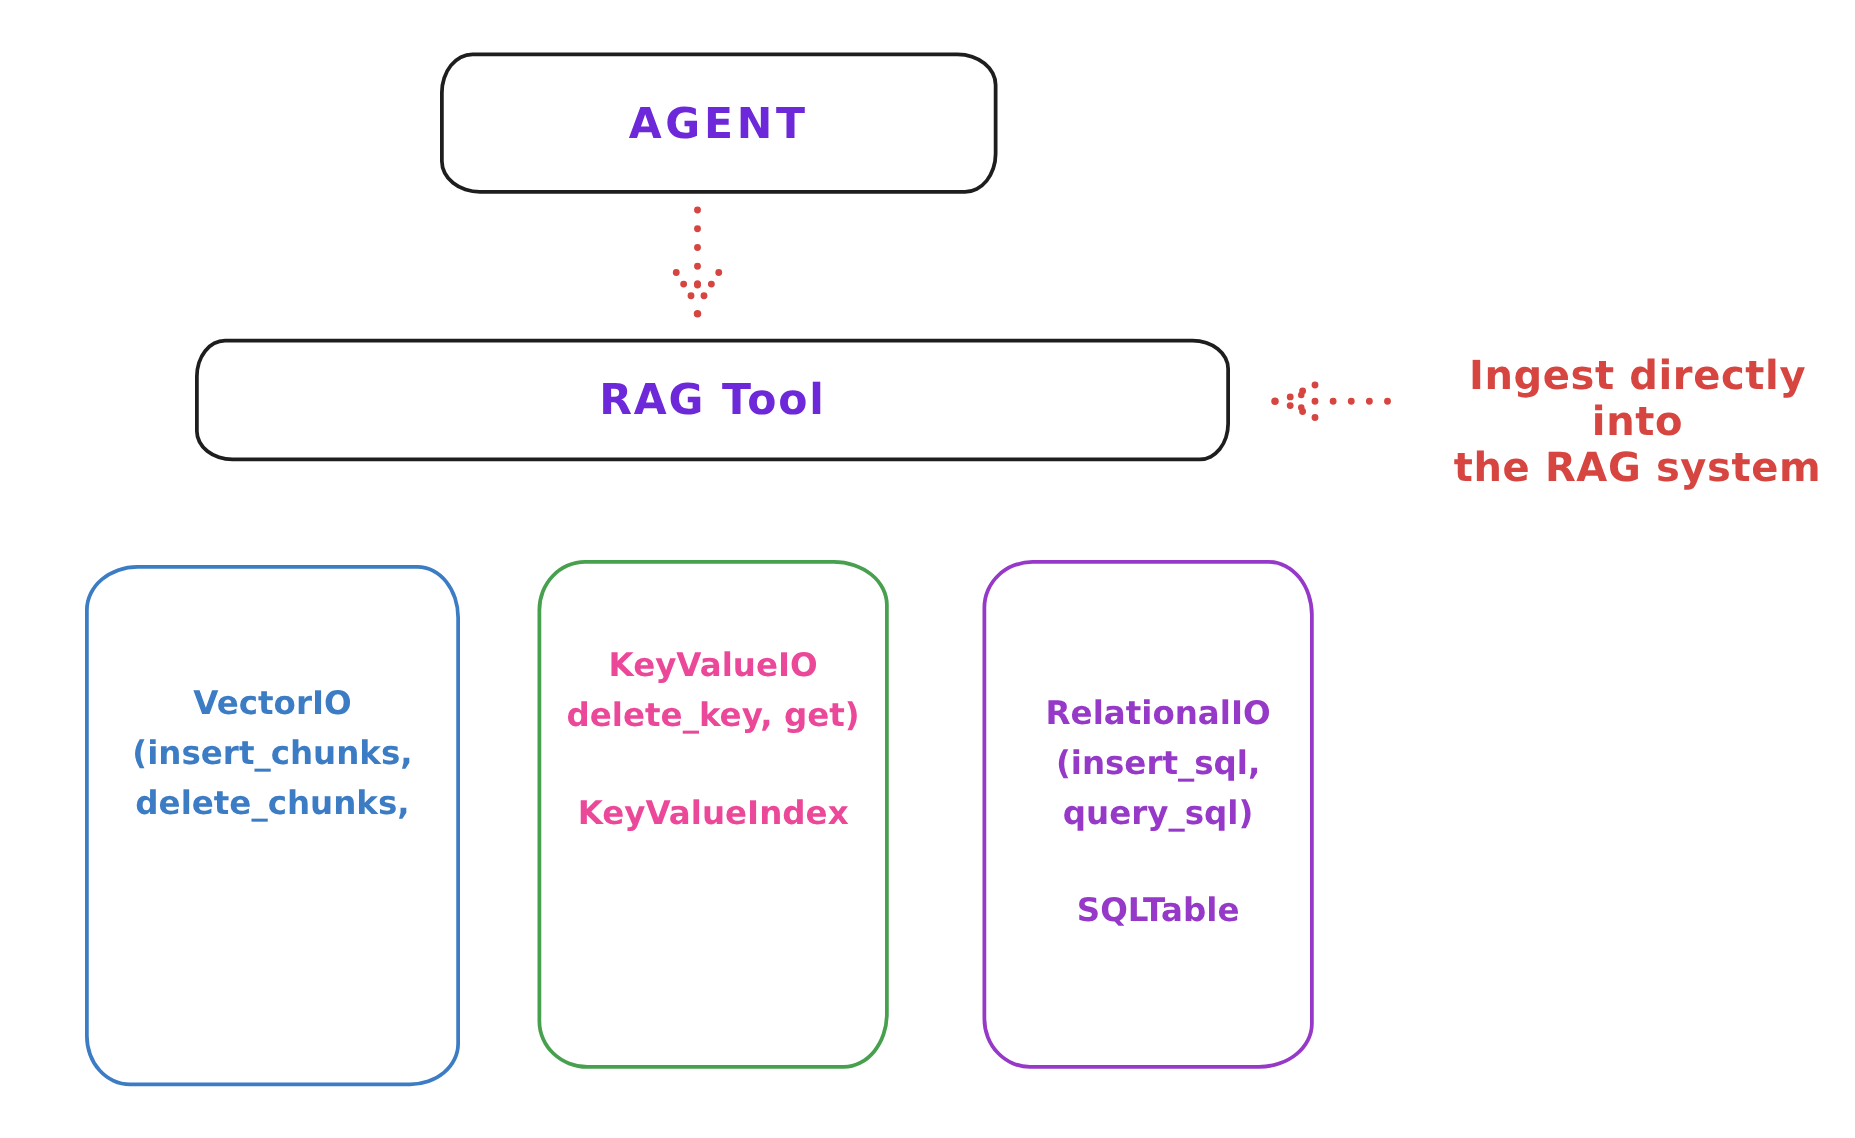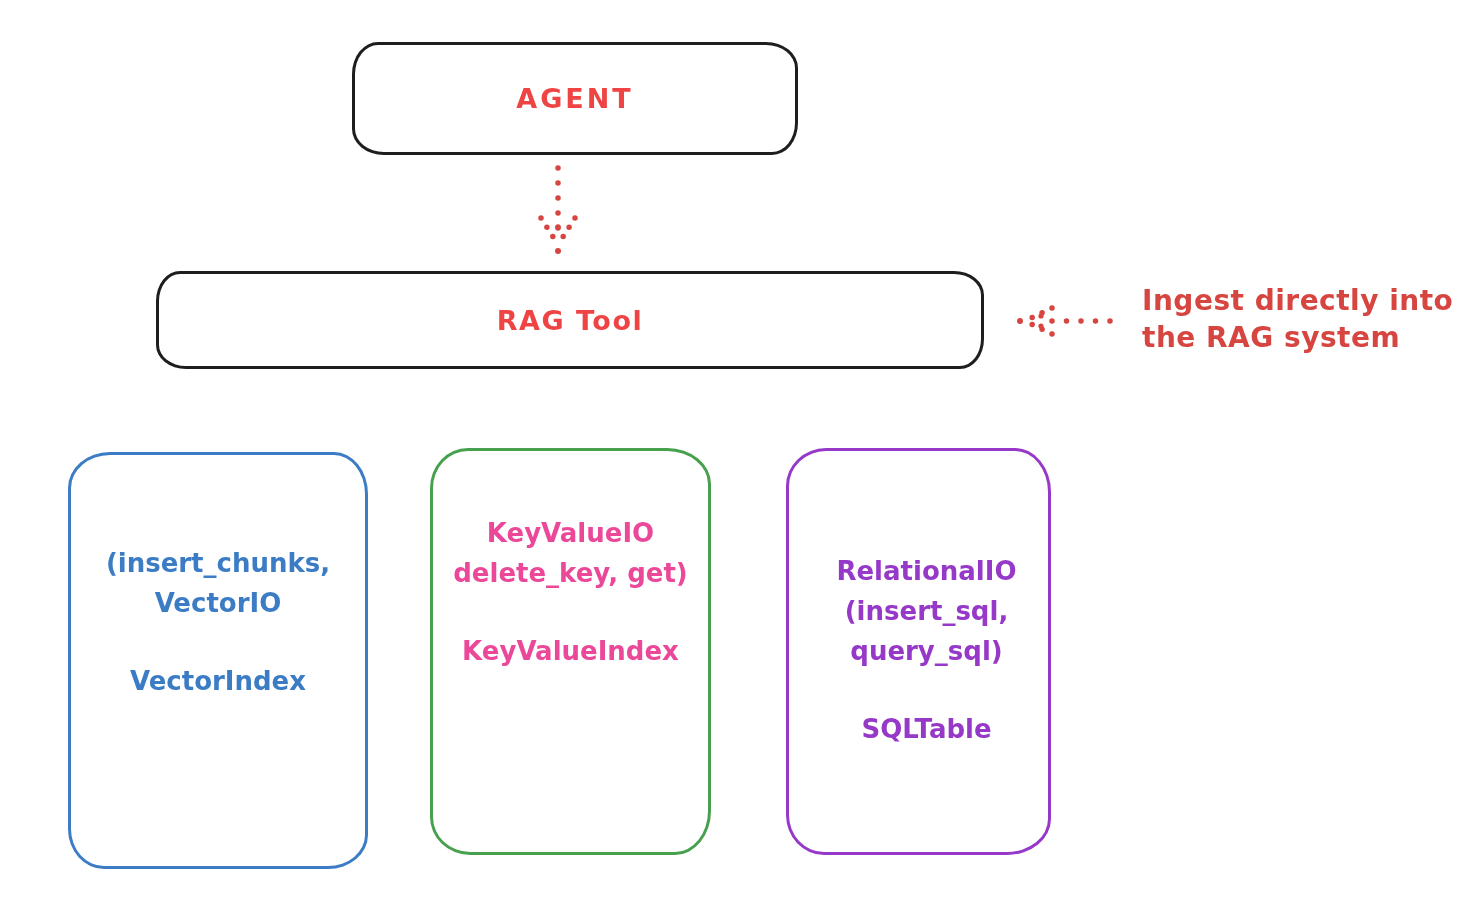--- a/index.html
+++ b/index.html
@@ -26,22 +26,22 @@
   }
   .agent-box {
     left: 352px; top: 42px; width: 446px; height: 113px;
     border-radius: 26px 32px 26px 32px / 32px 26px 32px 26px;
   }
   .rag-box {
     left: 156px; top: 271px; width: 828px; height: 98px;
     border-radius: 24px 30px 24px 30px / 30px 24px 30px 24px;
   }
   .dark-label {
-    color: #ef4444;
-    font-size: 27px;
+    color: #6d28d9;
+    font-size: 34px;
     font-weight: 600;
     letter-spacing: 3px;
   }
   .rag-box .dark-label { letter-spacing: 1.5px; }
   .storage-box {
     border-width: 3.2px;
     align-items: flex-start;
   }
   .vector-box {
     left: 68px; top: 452px; width: 300px; height: 417px;
@@ -72,22 +72,23 @@
   .spacer { height: 38px; }
   .arrow {
     position: absolute;
     color: #d64540;
   }
   .arrow line { stroke: currentColor; stroke-width: 5.5; stroke-linecap: round; }
   .arrow circle { fill: currentColor; }
   .note {
     position: absolute;
     left: 1142px; top: 282px; width: 336px;
+    text-align: center;
     color: #d64540;
-    font-size: 28px;
+    font-size: 32px;
     font-weight: 700;
     line-height: 37px;
     letter-spacing: 0.5px;
   }
 </style>
 </head>
 <body>
 
 <div class="canvas">
 
@@ -116,24 +117,24 @@
     <circle cx="6" cy="19" r="3"></circle>
   </svg>
 
   <div class="note">
     <div>Ingest directly into</div>
     <div>the RAG system</div>
   </div>
 
   <div class="box storage-box vector-box">
     <div class="storage-text">
+      <div>VectorIO</div>
       <div>(insert_chunks,</div>
-      <div>VectorIO</div>
+      <div>delete_chunks,</div>
       <div class="spacer"></div>
-      <div>VectorIndex</div>
     </div>
   </div>
 
   <div class="box storage-box keyvalue-box">
     <div class="storage-text">
       <div>KeyValueIO</div>
       <div>delete_key, get)</div>
       <div class="spacer"></div>
       <div>KeyValueIndex</div>
     </div>

